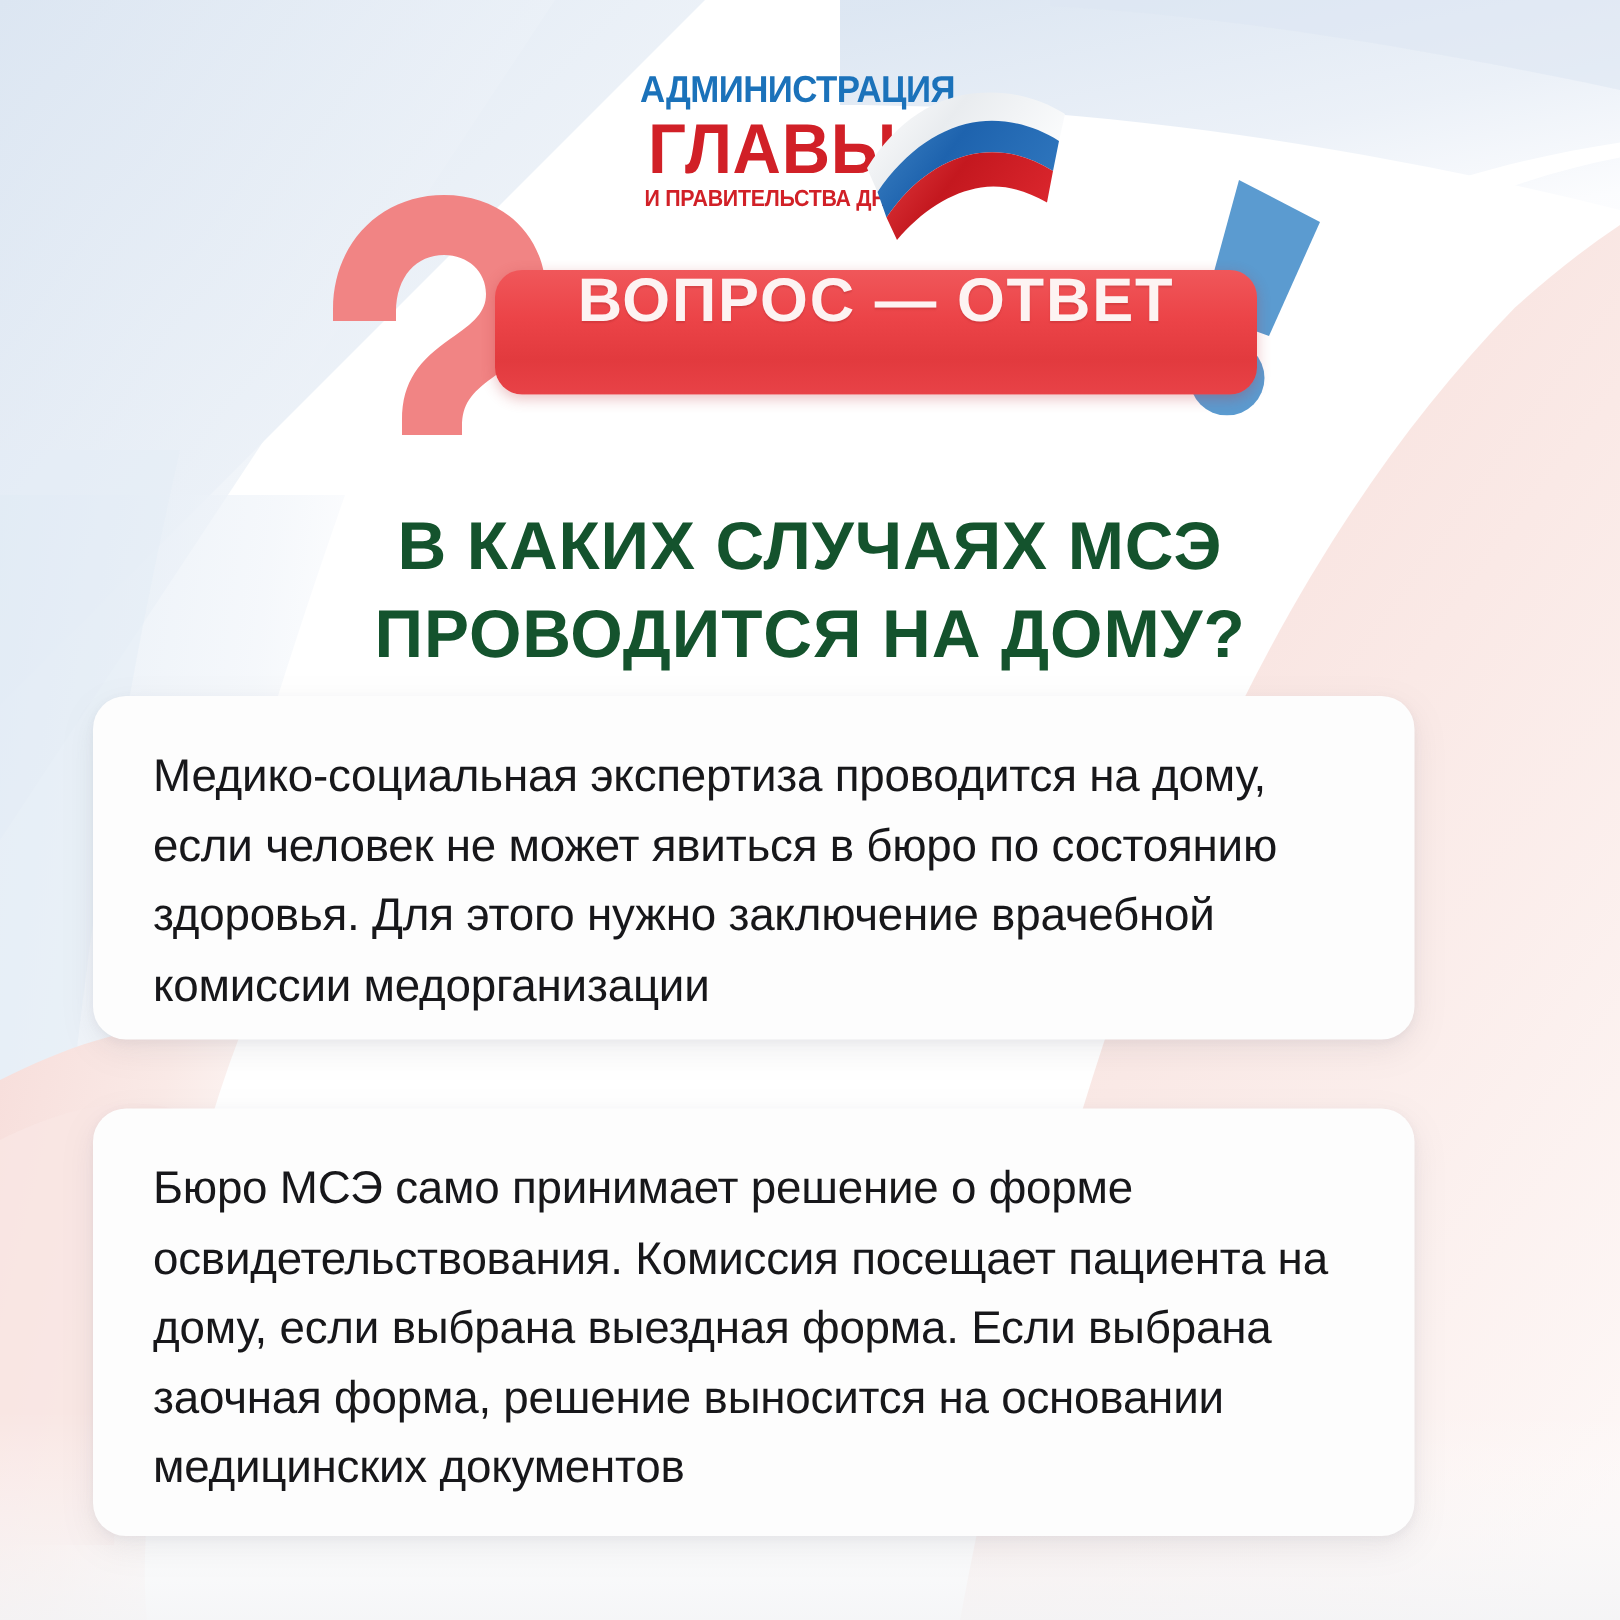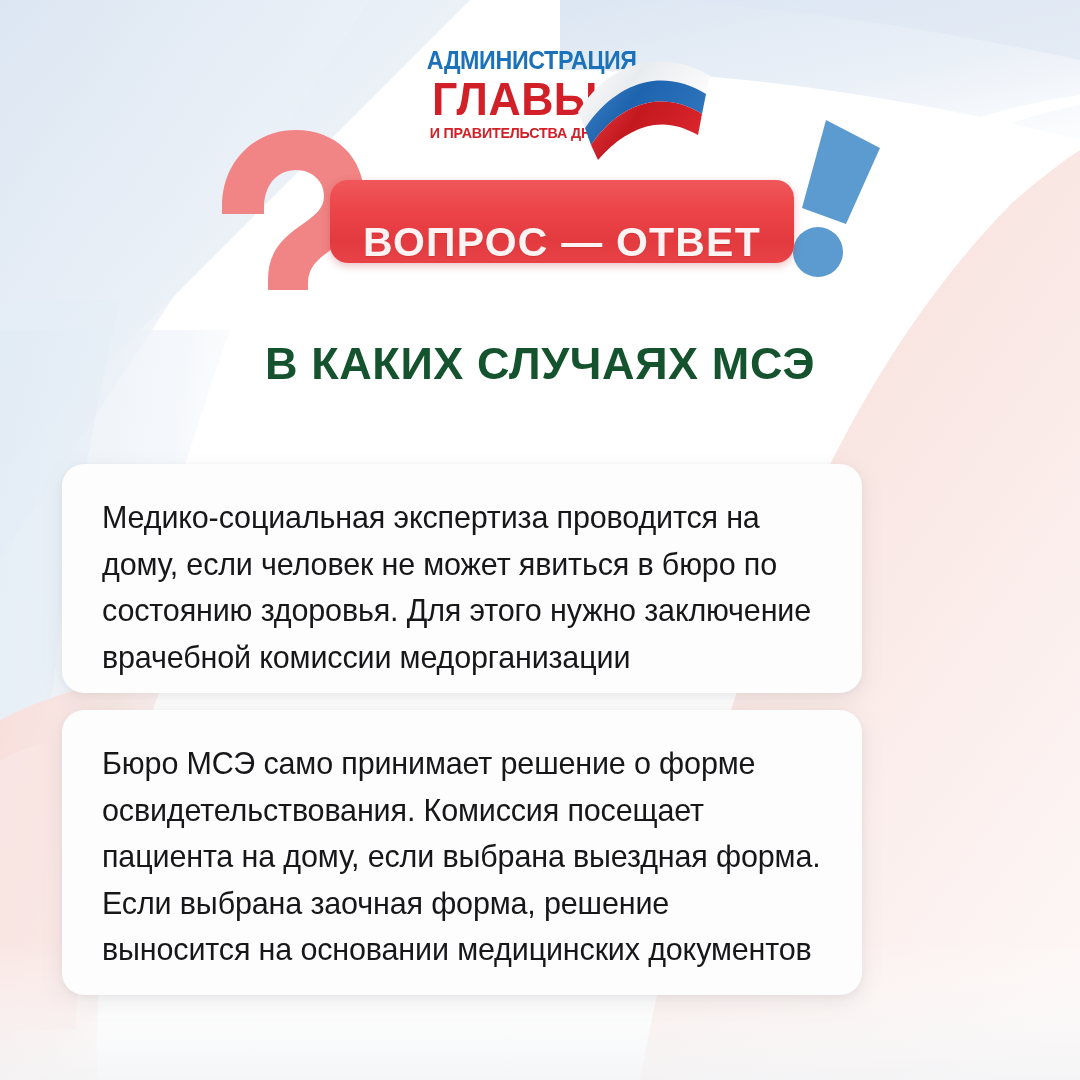--- a/index.html
+++ b/index.html
@@ -106,27 +106,27 @@
     top: 112px;
     width: 130px;
     height: 165px;
   }
 
   
   .banner {
     position: absolute;
     left: 330px;
     top: 180px;
-    width: 464px;
+    width: 508px;
     height: 83px;
     border-radius: 18px;
     background: linear-gradient(180deg, #F0575A 0%, #EC4448 38%, #E23A3E 72%, #E84247 100%);
     box-shadow: 0 3px 9px rgba(190, 50, 55, 0.30);
     display: flex;
-    align-items: flex-end;
+    align-items: flex-start;
     justify-content: center;
   }
   .banner-label {
     font-family: "Liberation Sans", sans-serif;
     font-weight: 700;
     font-size: 41px;
     letter-spacing: 1.2px;
     color: #FDF3F2;
     white-space: nowrap;
     line-height: 1;
@@ -149,30 +149,30 @@
   }
   .headline-line {
     display: block;
     white-space: nowrap;
   }
 
   
   .card {
     position: absolute;
     left: 62px;
-    width: 800px;
+    width: 881px;
     background: #FDFDFD;
     border-radius: 22px;
     box-shadow: 0 7px 22px rgba(120, 120, 135, 0.13),
                 0 2px 6px rgba(120, 120, 135, 0.07);
     box-sizing: border-box;
     padding: 30px 40px 34px 40px;
   }
   .card-1 { top: 464px; height: 229px; }
-  .card-2 { top: 710px; height: 285px; }
+  .card-2 { top: 739px; height: 285px; }
 
   .card-text {
     font-family: "Liberation Sans", sans-serif;
     font-size: 30.5px;
     line-height: 1.525;
     color: #17171A;
     letter-spacing: -0.15px;
     font-weight: 400;
     margin: 0;
   }
@@ -305,20 +305,21 @@
       <circle cx="30" cy="140" r="25"></circle>
     </g>
   </svg>
 
   <div class="banner">
     <span class="banner-label">ВОПРОС — ОТВЕТ</span>
   </div>
 
   <h1 class="headline">
     <span class="headline-line">В КАКИХ СЛУЧАЯХ МСЭ</span>
+    <span class="headline-line">ПРОВОДИТСЯ НА ДОМУ?</span>
   </h1>
 
   <div class="card card-1">
     <p class="card-text">Медико-социальная экспертиза проводится на дому, если человек не может явиться в бюро по состоянию здоровья. Для этого нужно заключение врачебной комиссии медорганизации</p>
   </div>
 
   <div class="card card-2">
     <p class="card-text">Бюро МСЭ само принимает решение о форме освидетельствования. Комиссия посещает пациента на дому, если выбрана выездная форма. Если выбрана заочная форма, решение выносится на основании медицинских документов</p>
   </div>
 

